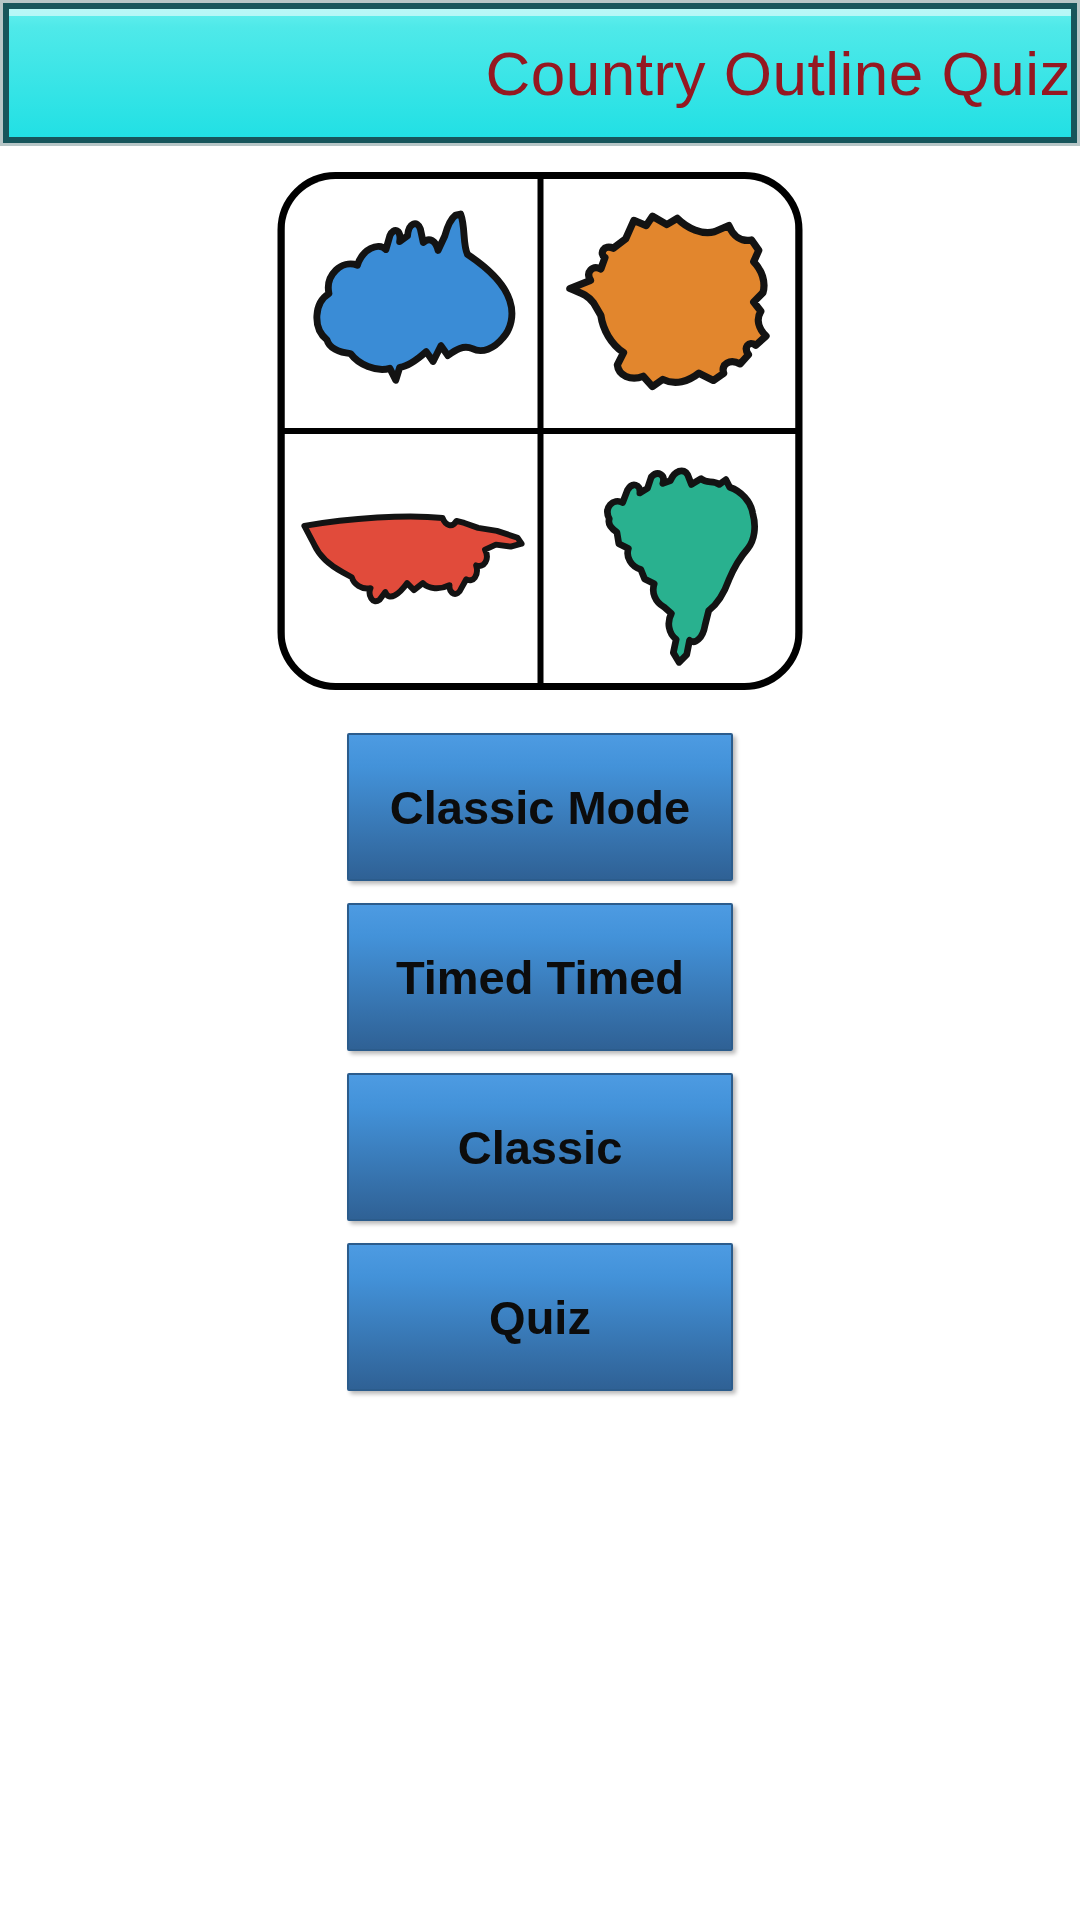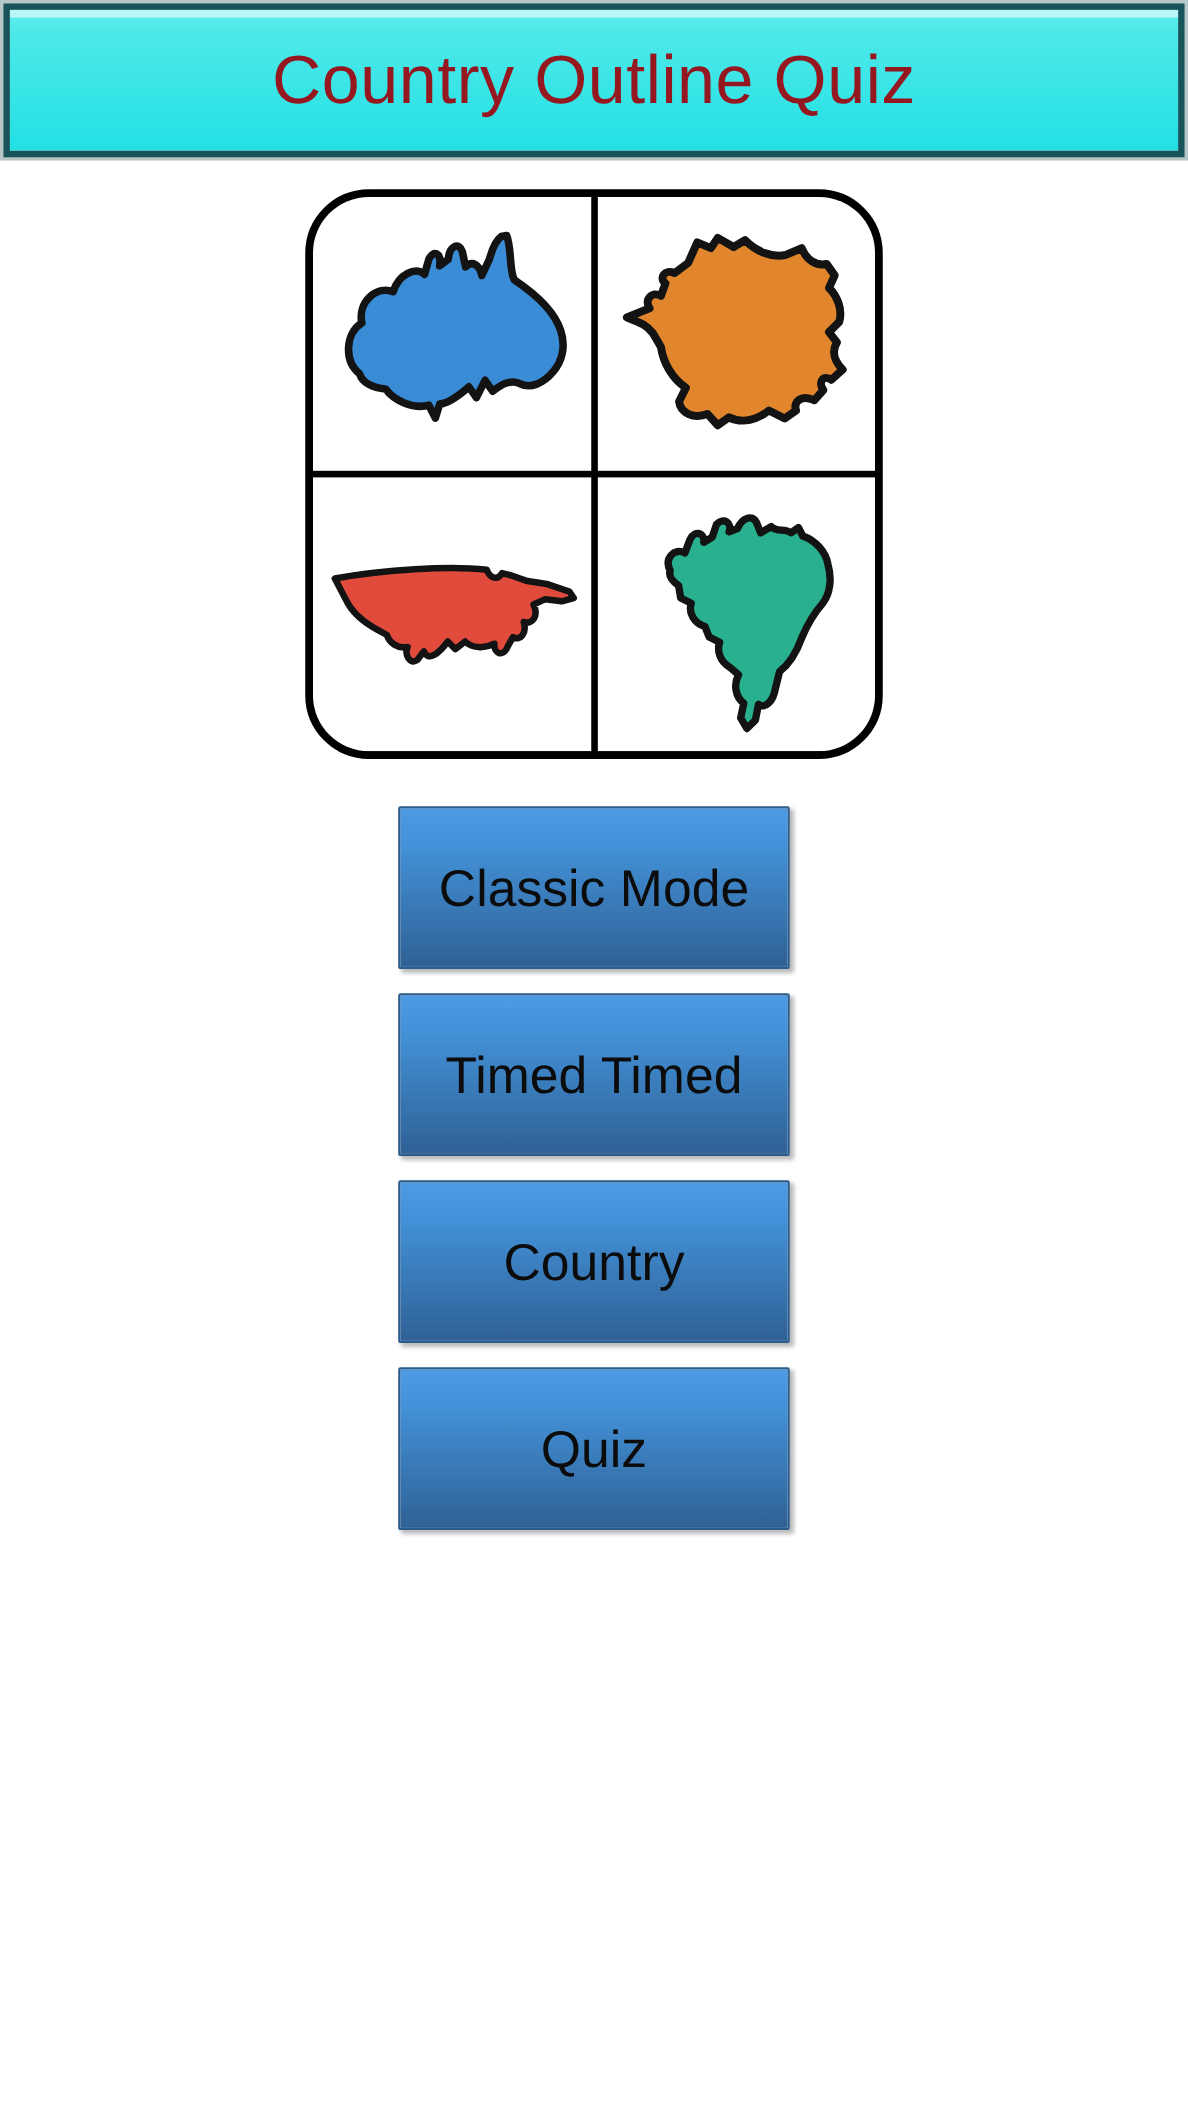--- a/index.html
+++ b/index.html
@@ -9,21 +9,21 @@
     -webkit-font-smoothing:antialiased;
   }
   .screen{position:relative;width:1080px;height:1920px;background:#ffffff;}
 
   
   .banner{
     position:absolute;top:3px;left:3px;right:3px;height:128px;
     border:6px solid #17555b;
     background:linear-gradient(180deg,#63efee 0%,#4fe9e9 14%,#22e0e4 100%);
     box-shadow:0 0 0 3px #b7c6c7;
-    display:flex;align-items:center;justify-content:center;
+    display:flex;align-items:center;justify-content:flex-end;
   }
   .banner::before{
     content:"";position:absolute;top:0;left:0;right:0;height:7px;
     background:rgba(255,255,255,0.55);
   }
   .banner h1{
     margin:0;font-size:62px;font-weight:400;color:#951821;letter-spacing:0.5px;
   }
 
   
@@ -39,23 +39,23 @@
   }
   .logo svg{overflow:visible;display:block;}
   .logo svg path{stroke:#131313;stroke-linejoin:round;stroke-linecap:round;}
 
   
   .menu{
     position:absolute;top:733px;left:0;right:0;
     display:flex;flex-direction:column;align-items:center;gap:22px;
   }
   .menu button{
-    width:356px;height:148px;
+    width:386px;height:148px;
     font-family:"Liberation Sans", sans-serif;
-    font-size:47px;font-weight:400;color:#0c0c0c;
+    font-size:47px;font-weight:700;color:#0c0c0c;
     background:linear-gradient(180deg,#4d9be2 0%,#4392d9 22%,#2f6195 100%);
     border:2px solid #2b5c8c;border-radius:2px;
     box-shadow:3px 3px 4px rgba(0,0,0,0.28);
     cursor:pointer;
   }
 </style>
 </head>
 <body>
 
 <div class="screen">
@@ -116,17 +116,17 @@
                  L89,164 C80,159 76,149 79,140 L69,135 L65,125
                  C55,122 49,112 52,103 L42,98 L40,86 C34,82 30,78 32,72 Z" fill="#29b18f"></path>
       </svg>
     </div>
 
   </div>
 
   <nav class="menu">
     <button>Classic Mode</button>
     <button>Timed Timed</button>
-    <button>Country</button>
+    <button>Classic</button>
     <button>Quiz</button>
   </nav>
 
 </div>
 
 </body></html>

